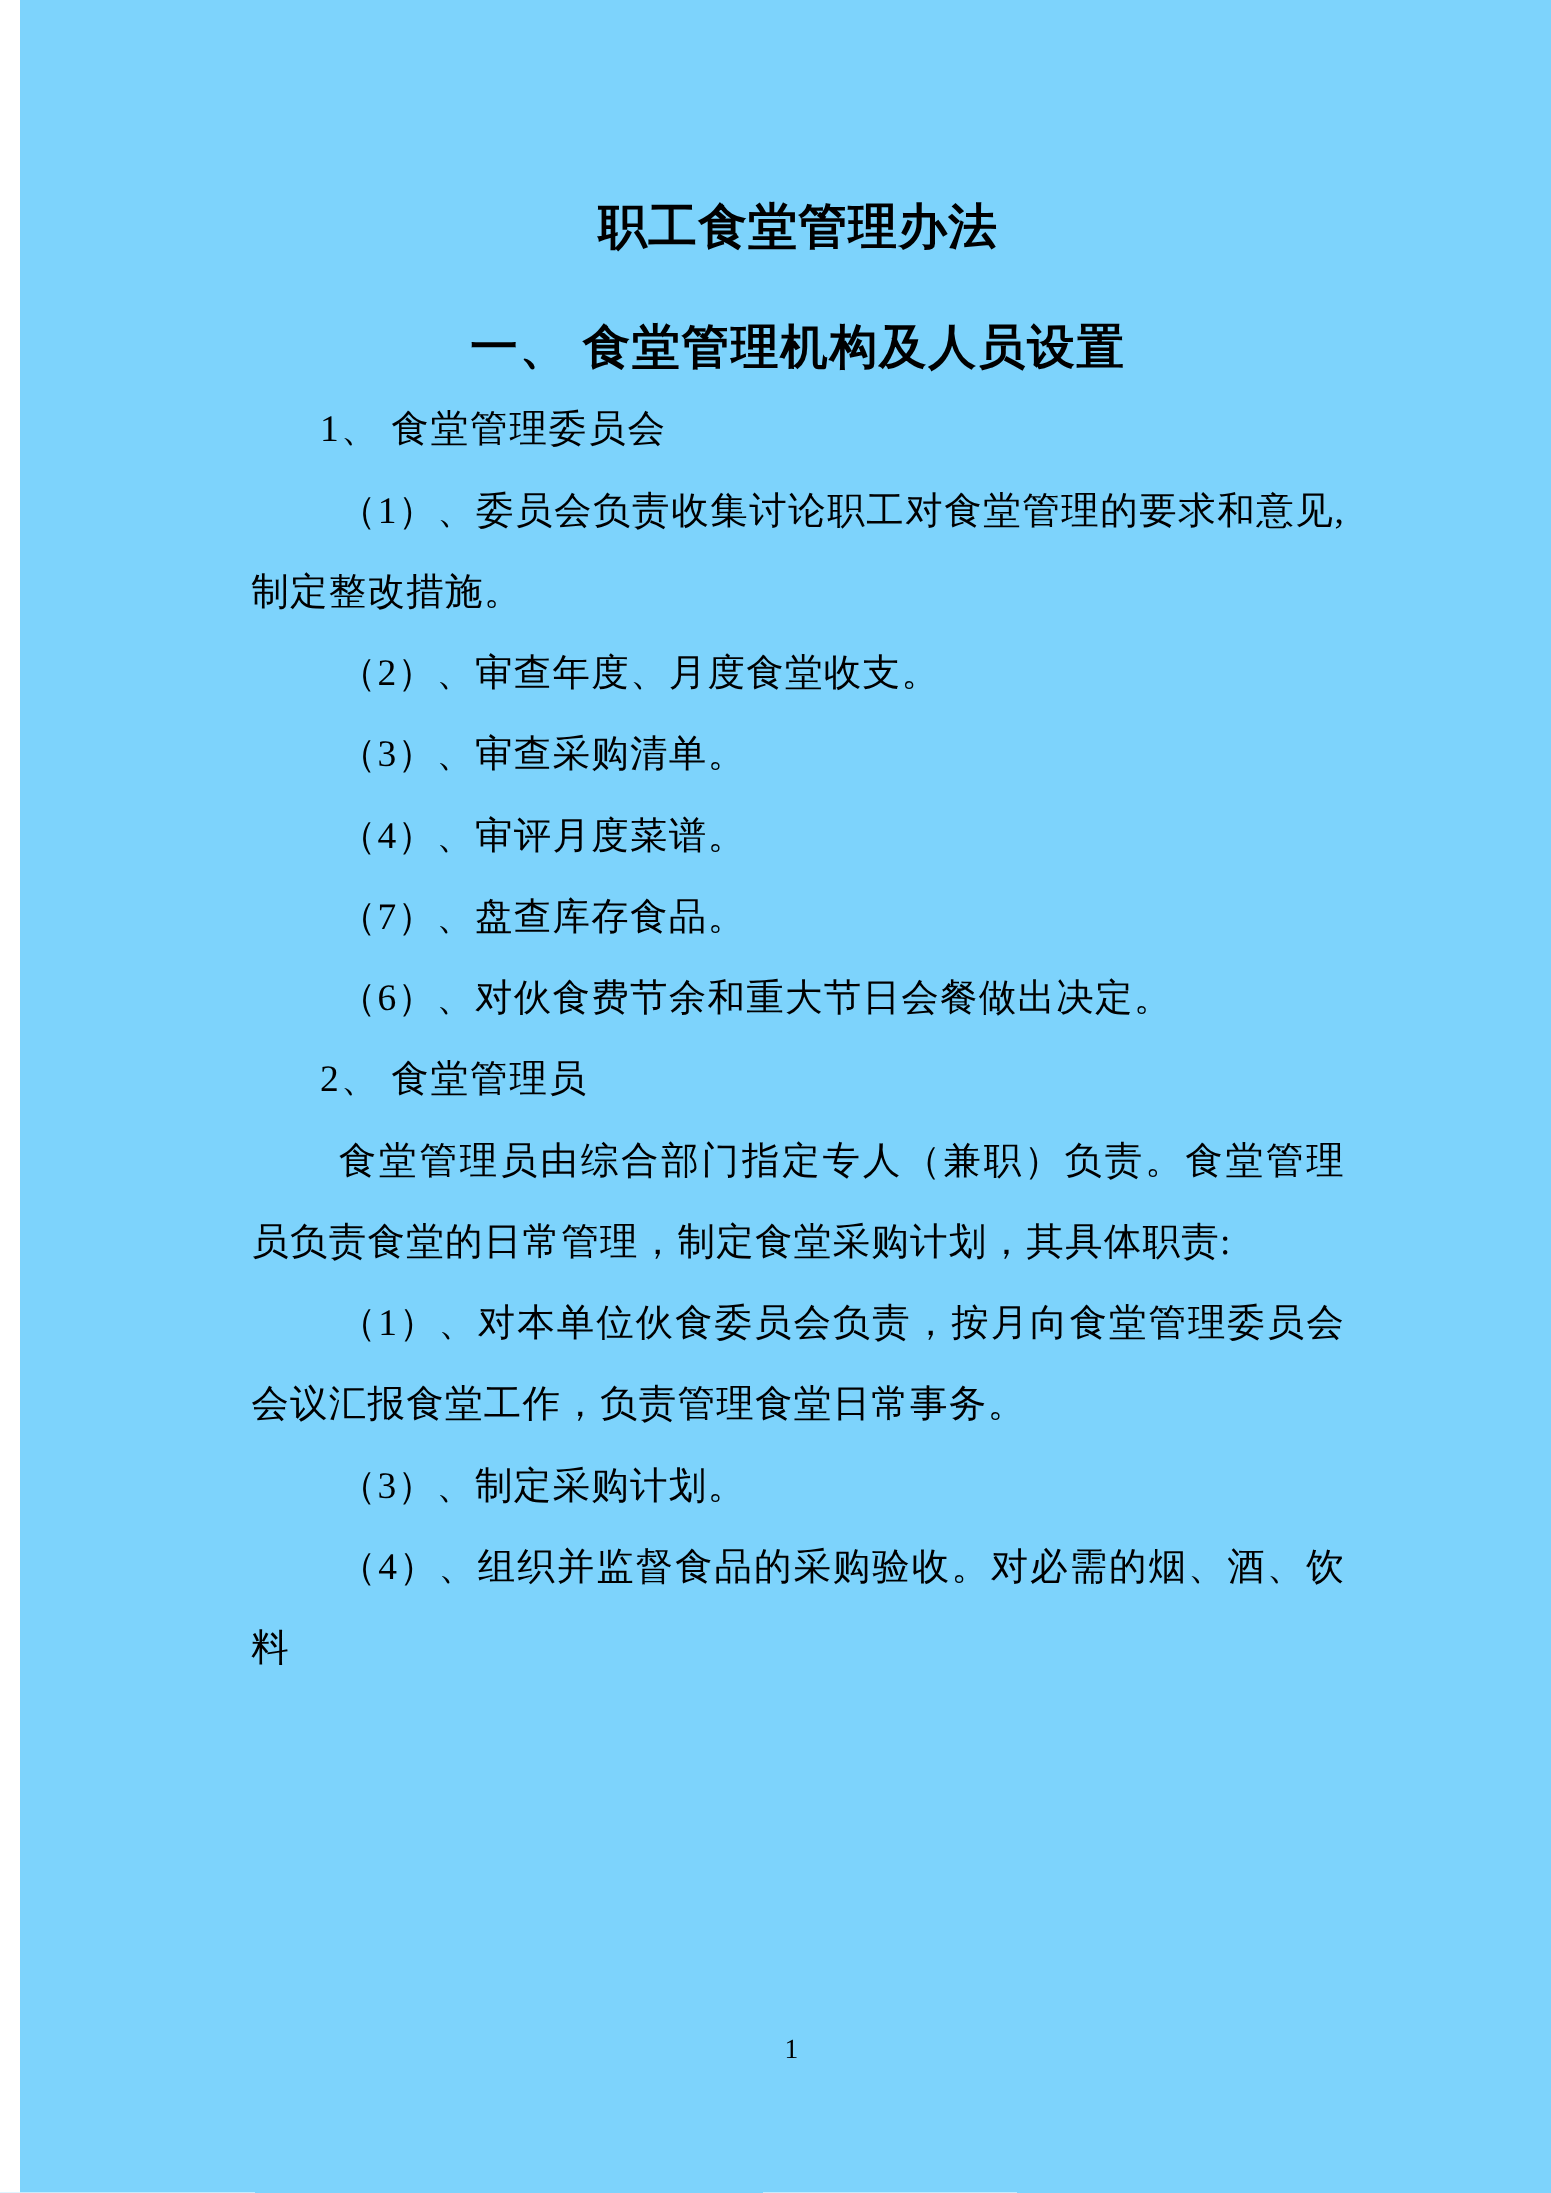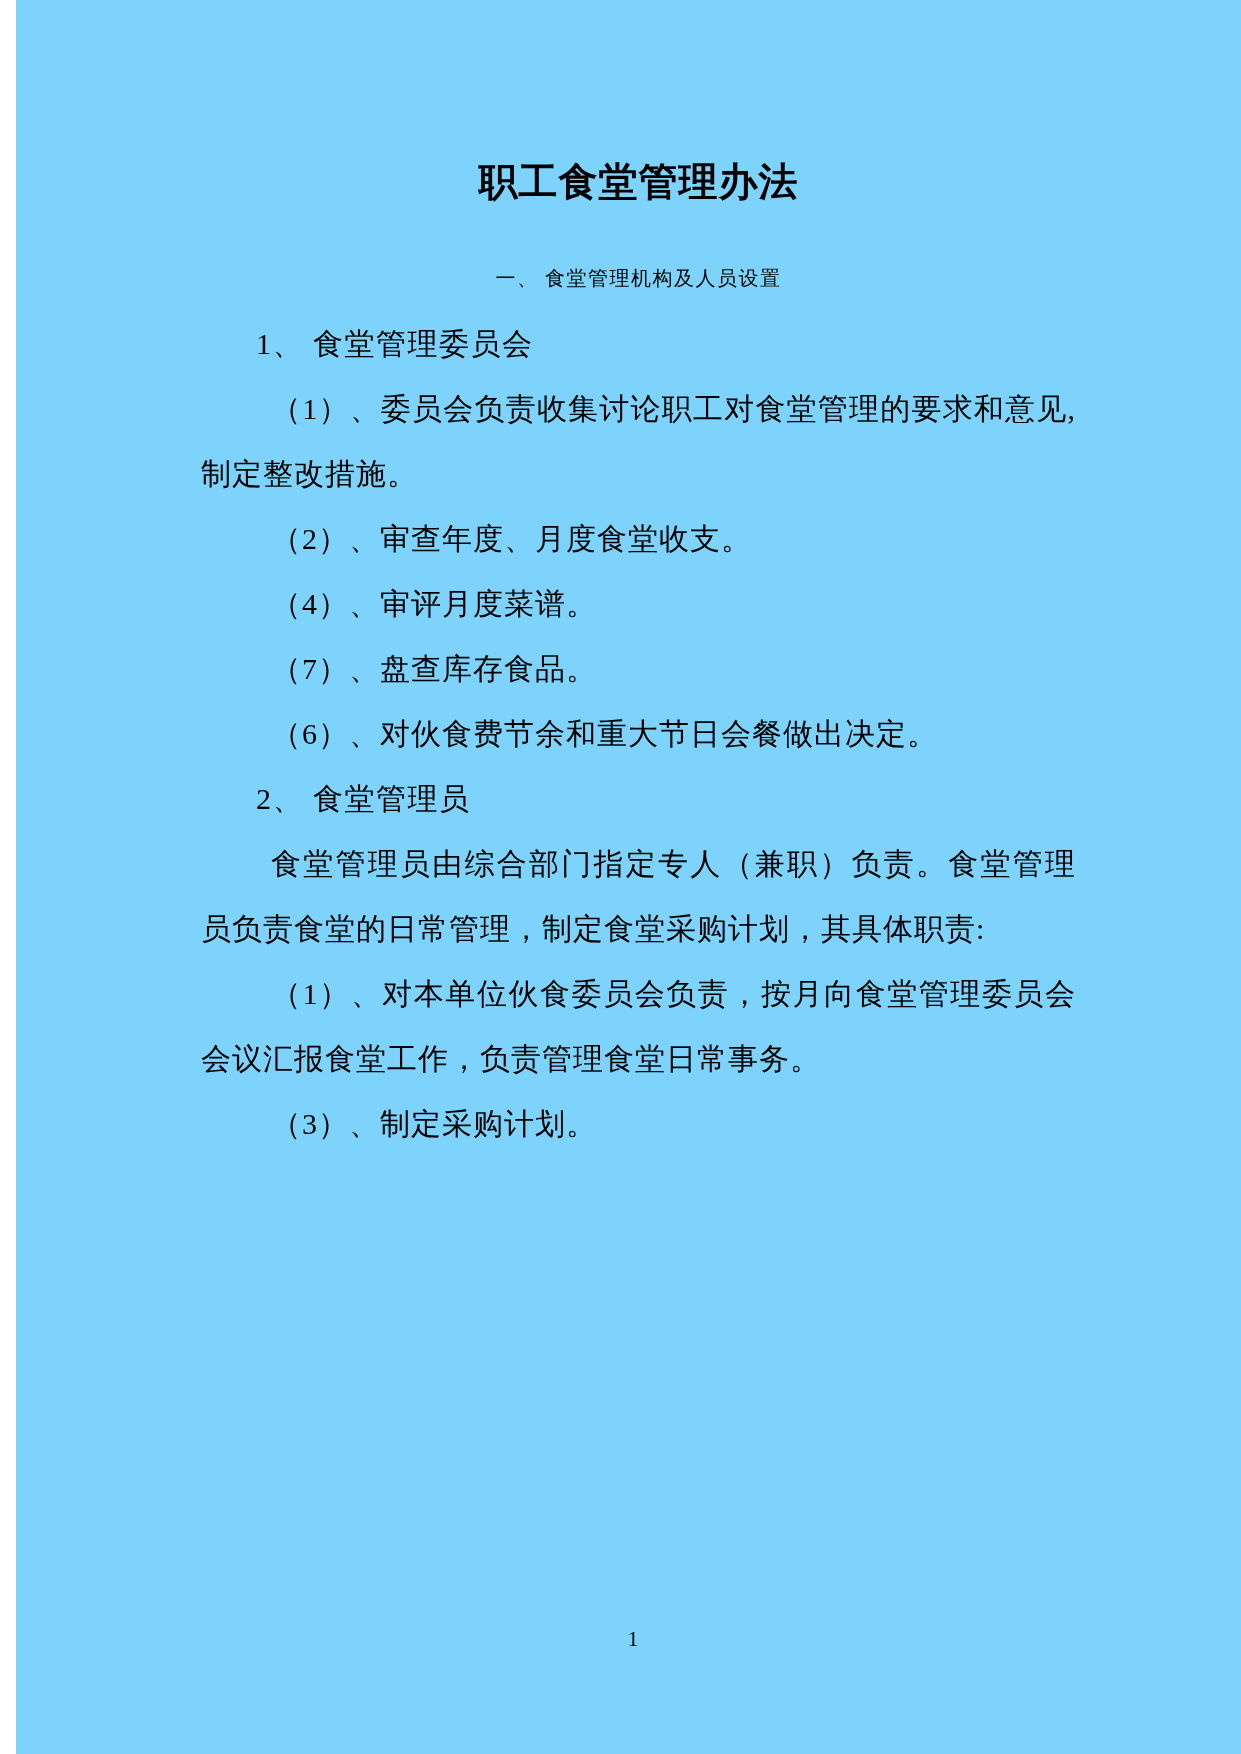--- a/index.html
+++ b/index.html
@@ -28,22 +28,22 @@
     margin: 160px 0 0 0;
     font-family: "Liberation Sans", "DejaVu Sans", sans-serif;
     font-weight: 900;
     font-size: 39px;
     line-height: 44px;
     text-align: center;
     letter-spacing: 1px;
   }
   .section-heading {
     margin: 42px 0 0 0;
-    font-weight: normal;
-    font-size: 20px;
+    font-weight: bold;
+    font-size: 38px;
     line-height: 65px;
     text-align: center;
     letter-spacing: 1.5px;
   }
   .sub-heading {
     margin: 0;
     font-weight: normal;
     font-size: 30px;
     line-height: 65px;
     text-indent: 55px;
@@ -76,26 +76,28 @@
   <div class="content">
 
     <h1 class="doc-title">职工食堂管理办法</h1>
 
     <h2 class="section-heading">一、 食堂管理机构及人员设置</h2>
 
     <h3 class="sub-heading">1、 食堂管理委员会</h3>
 
     <p class="para">（1）、委员会负责收集讨论职工对食堂管理的要求和意见,制定整改措施。</p>
     <p class="para">（2）、审查年度、月度食堂收支。</p>
+    <p class="para">（3）、审查采购清单。</p>
     <p class="para">（4）、审评月度菜谱。</p>
     <p class="para">（7）、盘查库存食品。</p>
     <p class="para">（6）、对伙食费节余和重大节日会餐做出决定。</p>
 
     <h3 class="sub-heading">2、 食堂管理员</h3>
 
     <p class="para">食堂管理员由综合部门指定专人（兼职）负责。食堂管理员负责食堂的日常管理，制定食堂采购计划，其具体职责:</p>
     <p class="para">（1）、对本单位伙食委员会负责，按月向食堂管理委员会会议汇报食堂工作，负责管理食堂日常事务。</p>
     <p class="para">（3）、制定采购计划。</p>
+    <p class="para">（4）、组织并监督食品的采购验收。对必需的烟、酒、饮料</p>
 
   </div>
 
   <div class="page-number">1</div>
 </div>
 
 </body></html>

